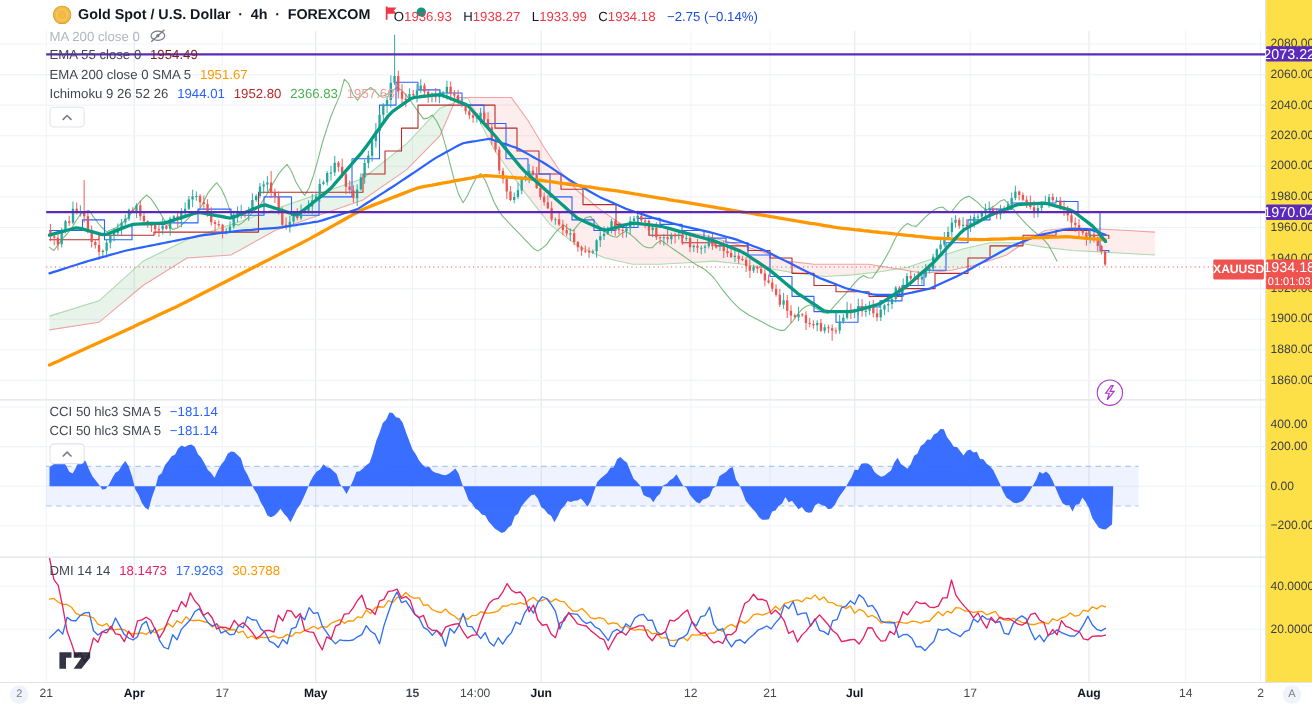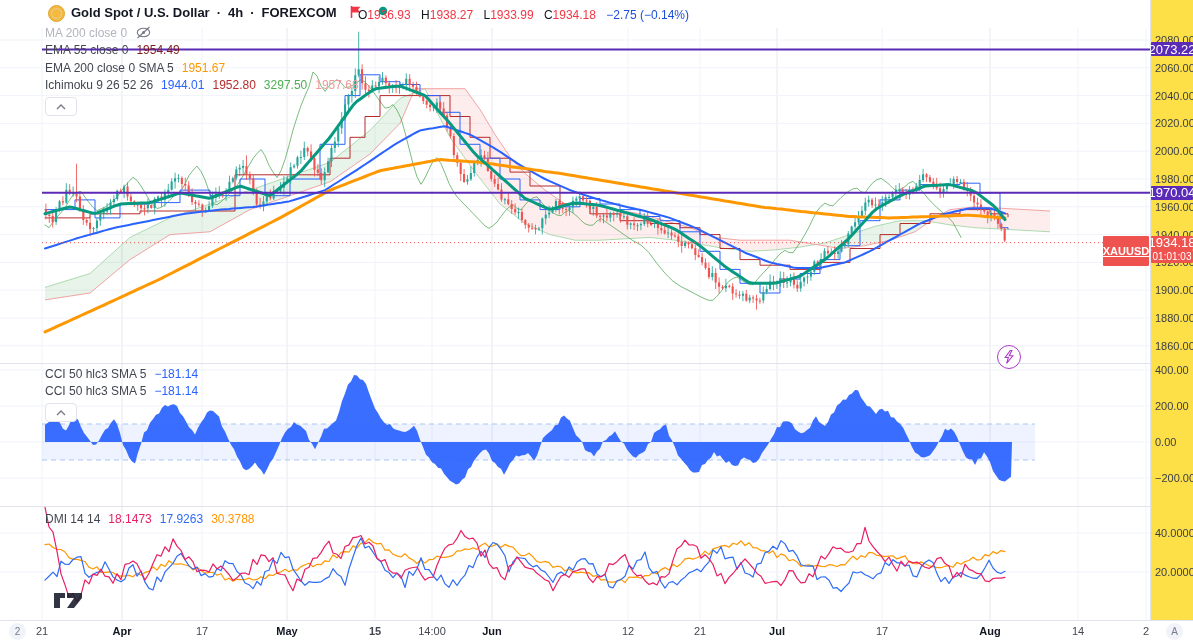--- a/index.html
+++ b/index.html
@@ -28,22 +28,22 @@
   .axis-col{position:absolute;left:1151px;top:0;width:42px;height:620px;background:#fde047;}
   .cur-sel{position:absolute;left:1151px;top:0;width:42px;height:21px;border-bottom:1px solid #e0e3eb;
     display:flex;align-items:center;justify-content:center;gap:3px;font-size:12px;color:#131722;cursor:pointer;}
   .cur-sel .chev{font-size:8px;color:#787b86;}
   .tick{position:absolute;left:4px;font-size:11px;color:#3a3e47;}
   .chip{position:absolute;left:1151px;width:42px;height:14px;color:#fff;font-size:13px;display:flex;
     align-items:center;justify-content:center;border-radius:1px;}
   .chip.purple{background:#5b2bb8;}
   .chip.red{background:#ef5350;}
   .chip.cd{font-size:10px;height:13px;}
-  .symchip{position:absolute;left:1103px;top:236px;width:46px;height:30px;background:#ef5350;color:#fff;
-    font-size:11px;font-weight:700;display:flex;align-items:center;justify-content:center;border-radius:1px;text-decoration:underline;}
+  .symchip{position:absolute;left:1103px;top:236px;width:46px;height:18px;background:#ef5350;color:#fff;
+    font-size:11px;font-weight:700;display:flex;align-items:center;justify-content:center;border-radius:1px;}
   
   .taxis{position:absolute;left:0;top:621px;width:1193px;height:22px;background:#fff;}
   .tlabel{position:absolute;top:4px;font-size:11px;color:#434651;transform:translateX(-50%);}
   .tlabel.strong{font-weight:700;color:#131722;}
   .badge{position:absolute;width:17px;height:17px;border-radius:50%;background:#f0f3fa;color:#787b86;
     font-size:10px;display:flex;align-items:center;justify-content:center;top:2px;cursor:pointer;}
   
   .bolt-btn{position:absolute;left:997px;top:345px;width:24px;height:24px;border-radius:50%;
     border:1.6px solid #ab39c9;background:#fff;display:flex;align-items:center;justify-content:center;cursor:pointer;box-sizing:border-box;}
   .logo{position:absolute;left:53px;top:587px;opacity:.9;}
@@ -179,21 +179,21 @@
     <div class="lrow">
       <span class="t">EMA 55 close 0</span>
       <span><span class="v" style="color: #7f1d1d;">1954.49</span></span>
     </div>
     <div class="lrow">
       <span class="t">EMA 200 close 0 SMA 5</span>
       <span><span class="v" style="color: rgb(255, 152, 0);">1951.67</span></span>
     </div>
     <div class="lrow">
       <span class="t">Ichimoku 9 26 52 26</span>
-      <span><span class="v" style="color: rgb(41, 98, 255);">1944.01</span><span class="v" style="color: rgb(183, 43, 43);">1952.80</span><span class="v" style="color: rgb(76, 175, 80);">3297.50</span><span class="v" style="color: rgb(239, 154, 154);">1957.68</span></span>
+      <span><span class="v" style="color: rgb(41, 98, 255);">1944.01</span><span class="v" style="color: rgb(183, 43, 43);">1952.80</span><span class="v" style="color: rgb(76, 175, 80);">2366.83</span><span class="v" style="color: rgb(239, 154, 154);">1957.68</span></span>
     </div>
     <div class="collapse-btn">
       <svg width="16" height="9">
           <polyline points="4,7 8,3 12,7" fill="none" stroke="#787b86" stroke-width="1.4"></polyline>
         </svg>
     </div>
   </div>
 
   <div class="legend2">
     <div class="lrow">
@@ -228,21 +228,21 @@
       <div class="tick" style="top: 89.6px;">2040.00</div>
       <div class="tick" style="top: 117.4px;">2020.00</div>
       <div class="tick" style="top: 145.2px;">2000.00</div>
       <div class="tick" style="top: 173px;">1980.00</div>
       <div class="tick" style="top: 200.8px;">1960.00</div>
       <div class="tick" style="top: 228.6px;">1940.00</div>
       <div class="tick" style="top: 256.4px;">1920.00</div>
       <div class="tick" style="top: 284.2px;">1900.00</div>
       <div class="tick" style="top: 312px;">1880.00</div>
       <div class="tick" style="top: 339.8px;">1860.00</div>
-      <div class="tick" style="top: 364px;">400.00</div>
+      <div class="tick" style="top: 380px;">400.00</div>
       <div class="tick" style="top: 400px;">200.00</div>
       <div class="tick" style="top: 436px;">0.00</div>
       <div class="tick" style="top: 472px;">−200.00</div>
       <div class="tick" style="top: 527px;">40.0000</div>
       <div class="tick" style="top: 566px;">20.0000</div>
     </div>
 
   <div class="chip purple" id="chip-lvl-0" style="top: 42.4242px;">2073.22</div>
   <div class="chip purple" id="chip-lvl-1" style="top: 185.844px;">1970.04</div>
   <div class="symchip">XAUUSD</div>

